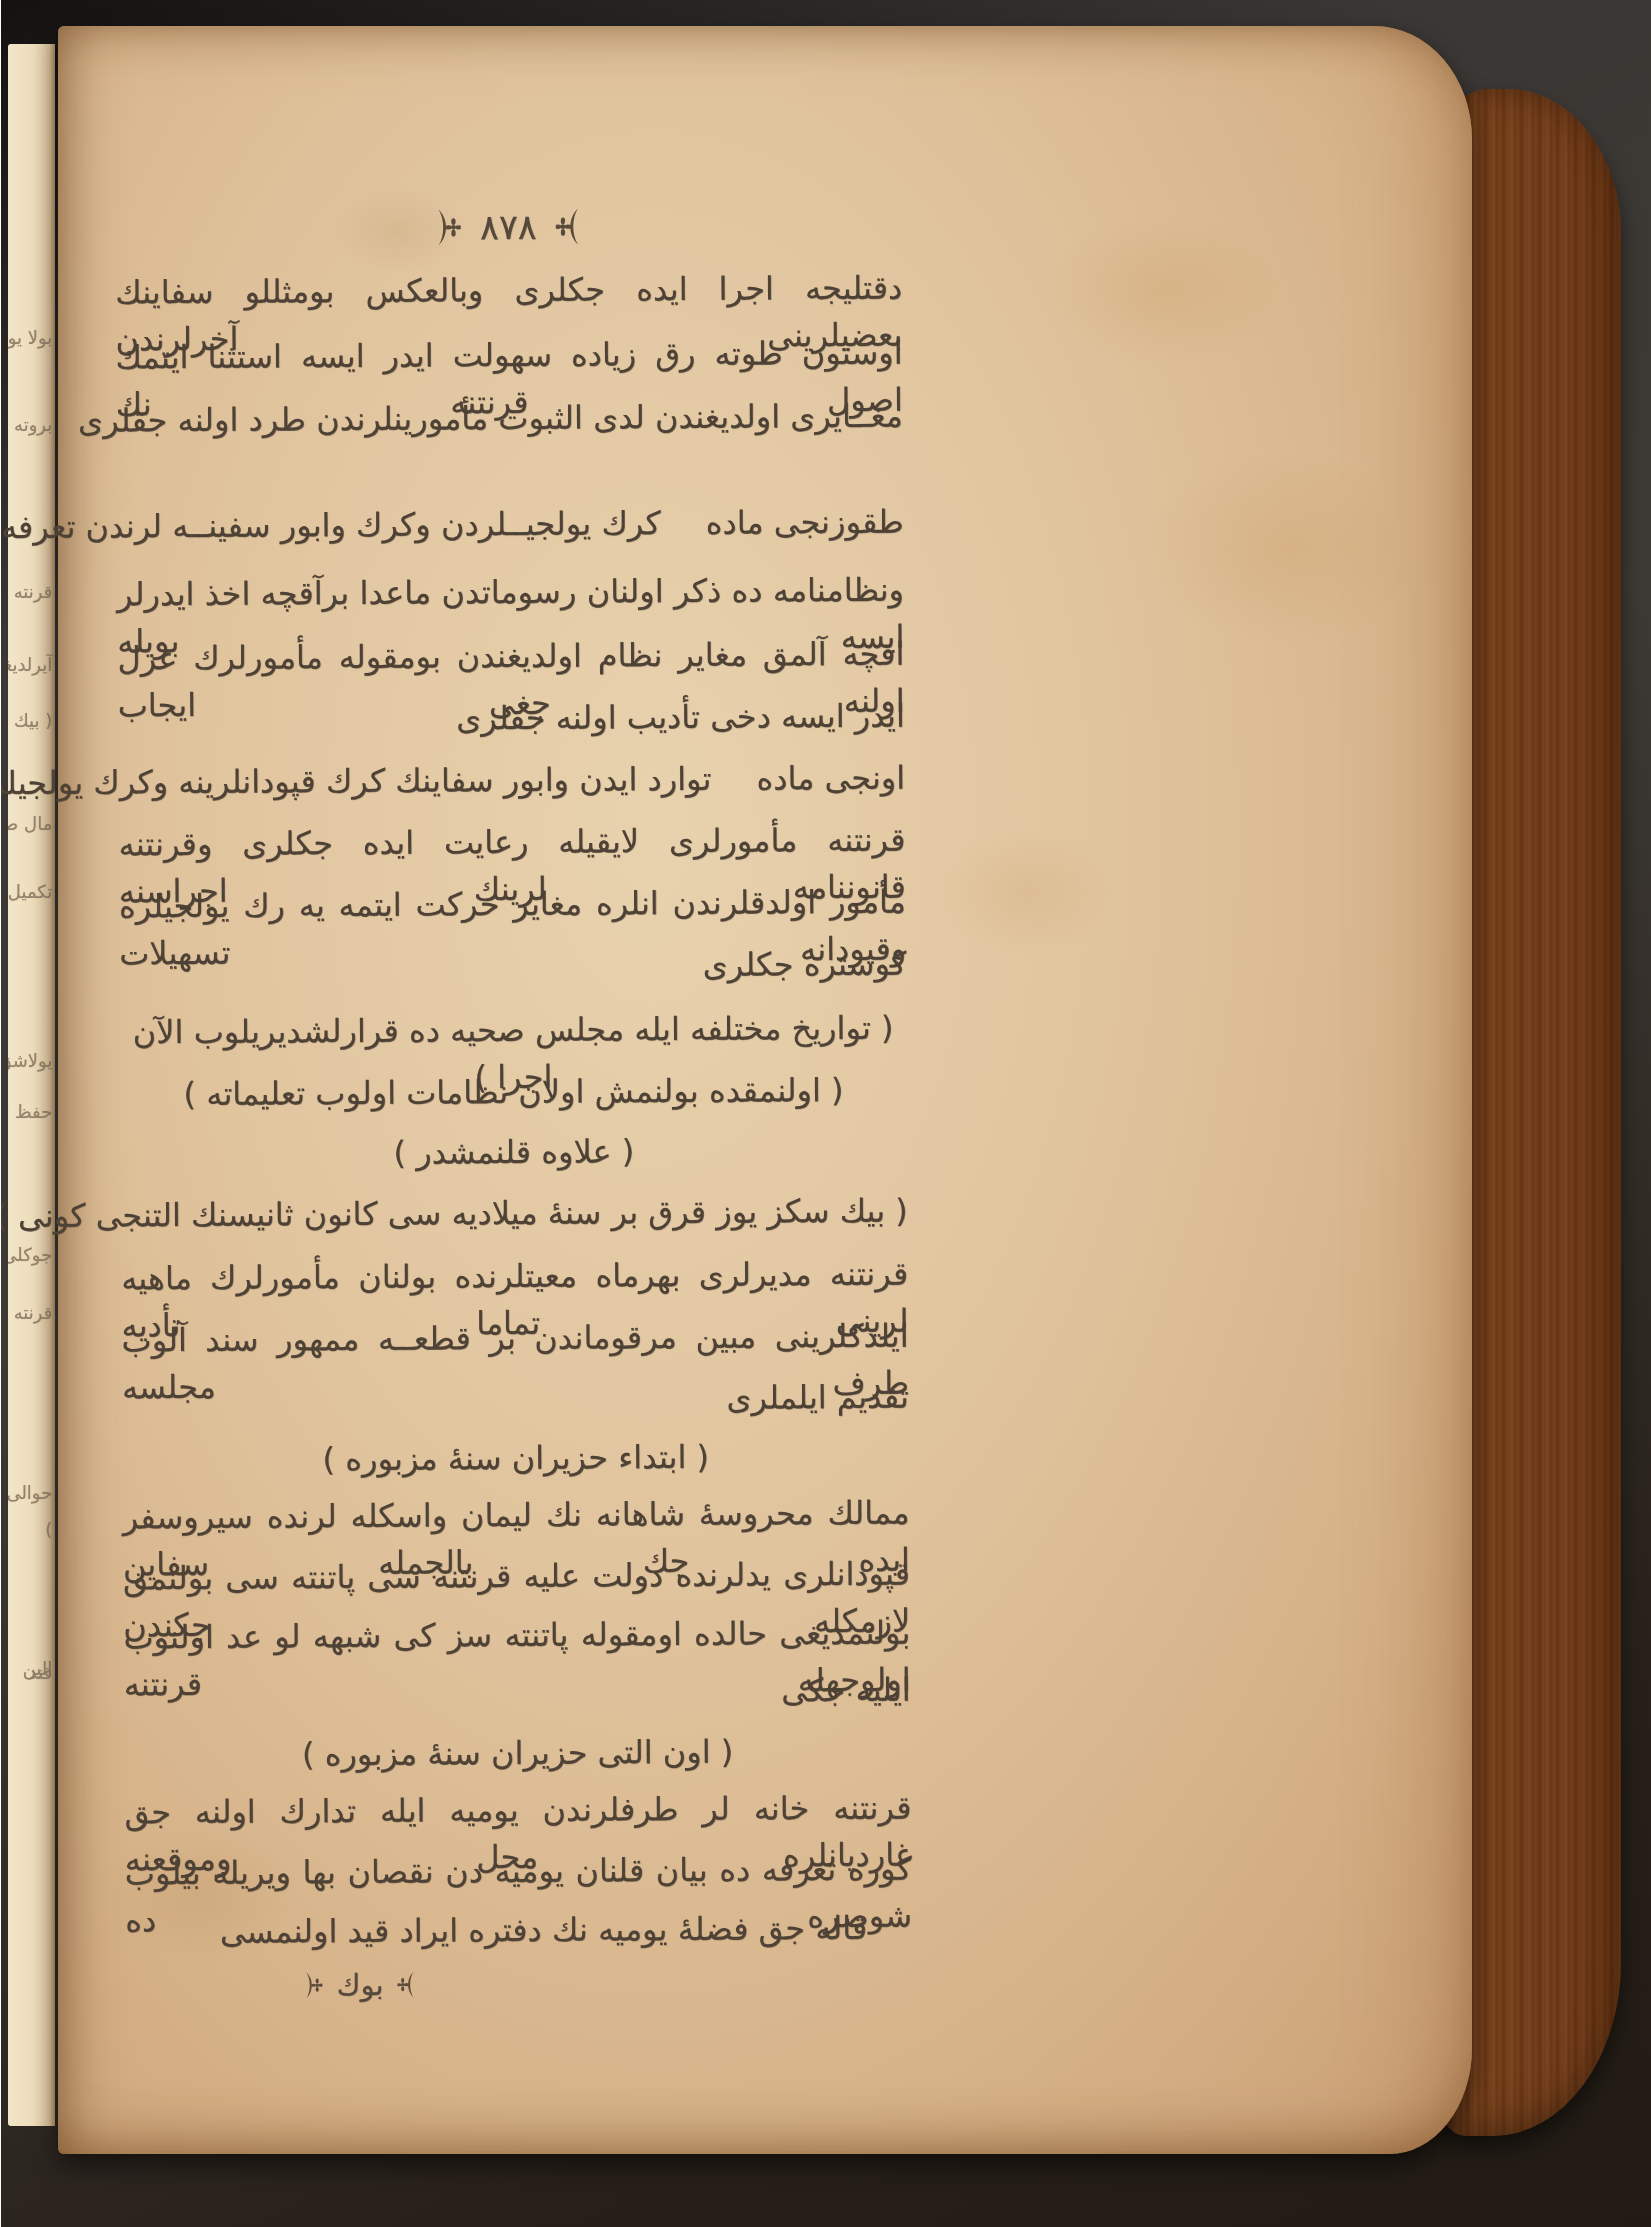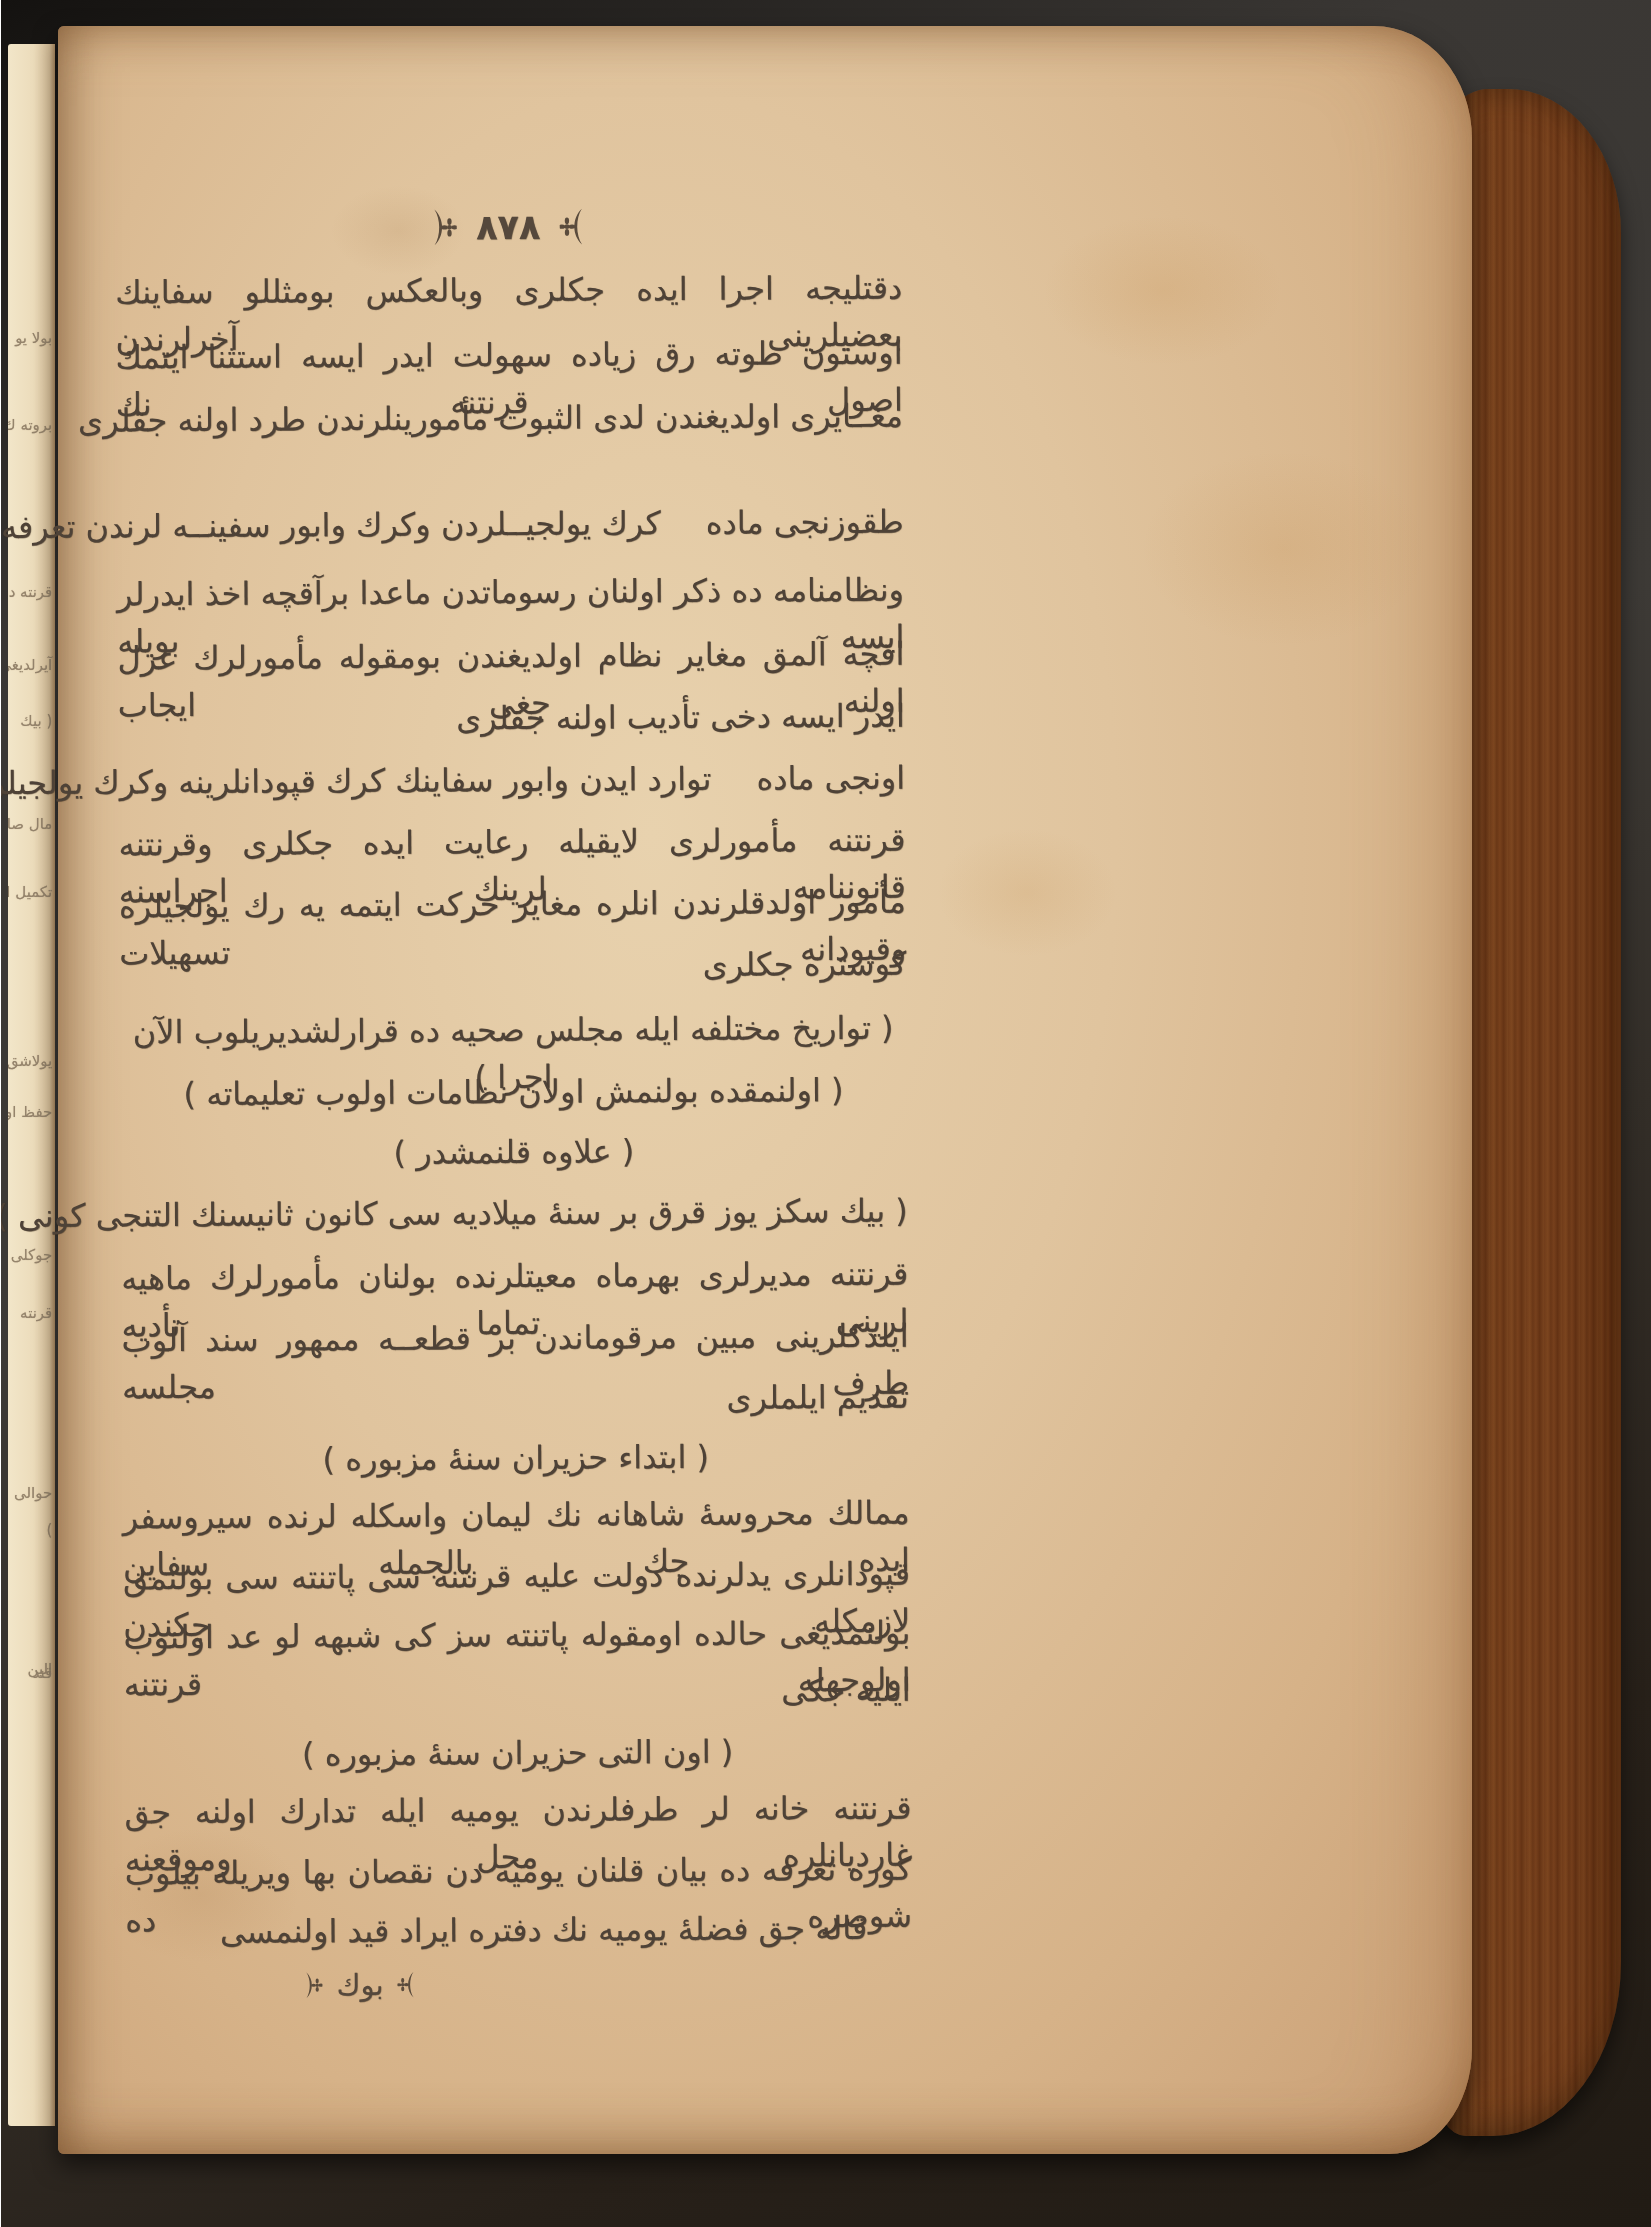--- a/index.html
+++ b/index.html
@@ -9,21 +9,21 @@
     font-family:"DejaVu Sans",sans-serif;
   }
   
   .facing-strip{
     position:absolute;left:7.6px;top:44px;width:47px;height:2082px;overflow:hidden;
     background:linear-gradient(90deg,#f2e6c9 0%,#ecdcbb 55%,#d8c09a 88%,#b89468 100%);
     border-radius:3px 0 0 3px;
   }
   .frag{
     position:absolute;right:2.3px;white-space:nowrap;direction:rtl;
-    font-size:15px;color:#96админ;color:#95846c;line-height:26px;
+    font-size:18px;color:#96админ;color:#95846c;line-height:26px;
     text-shadow:0 0 0.8px rgba(120,100,75,.5);
   }
   
   .page{
     position:absolute;left:58px;top:26px;width:1414px;height:2128px;z-index:2;
     background:radial-gradient(ellipse at 42% 38%,#e8d2ae 0%,#e0c49e 40%,#d6b288 72%,#cda47a 92%,#c69b71 100%);
     border-radius:6px 98px 83px 6px / 6px 113px 106px 6px;
     box-shadow:inset 26px 0 53px -18px rgba(94,58,26,.5),
                inset -61px 0 91px -30px rgba(150,98,52,.38),
                inset 0 23px 45px -23px rgba(120,75,35,.4),
@@ -55,21 +55,21 @@
   }
   .just{text-align:justify;text-align-last:justify;white-space:normal;}
   .rag{text-align:right;}
   .ctr{text-align:center;white-space:normal;}
   .headline{display:flex;justify-content:space-between;}
   .headline .hd{padding-left:45px;}
   .pagenum-row{
     position:absolute;right:0;left:0;display:flex;justify-content:center;
     align-items:center;gap:19.7px;height:56px;color:#55483c;
   }
-  .pagenum{font-size:35px;font-weight:bold;letter-spacing:1.5px;text-shadow:0.5px 0.5px 0.8px rgba(62,48,32,.6);}
+  .pagenum{font-size:35px;font-weight:normal;letter-spacing:1.5px;text-shadow:0.5px 0.5px 0.8px rgba(62,48,32,.6);}
   .catchword-row{
     position:absolute;display:flex;justify-content:center;align-items:center;gap:13.6px;
     height:42px;color:#55483c;
   }
   .catchword{font-size:29px;text-shadow:0.5px 0.5px 0.7px rgba(62,48,32,.55);}
   .fleuron{flex:0 0 auto;fill:#5a4b3c;}
   .flip{transform:scaleX(-1);}
 </style>
 </head>
 <body>

